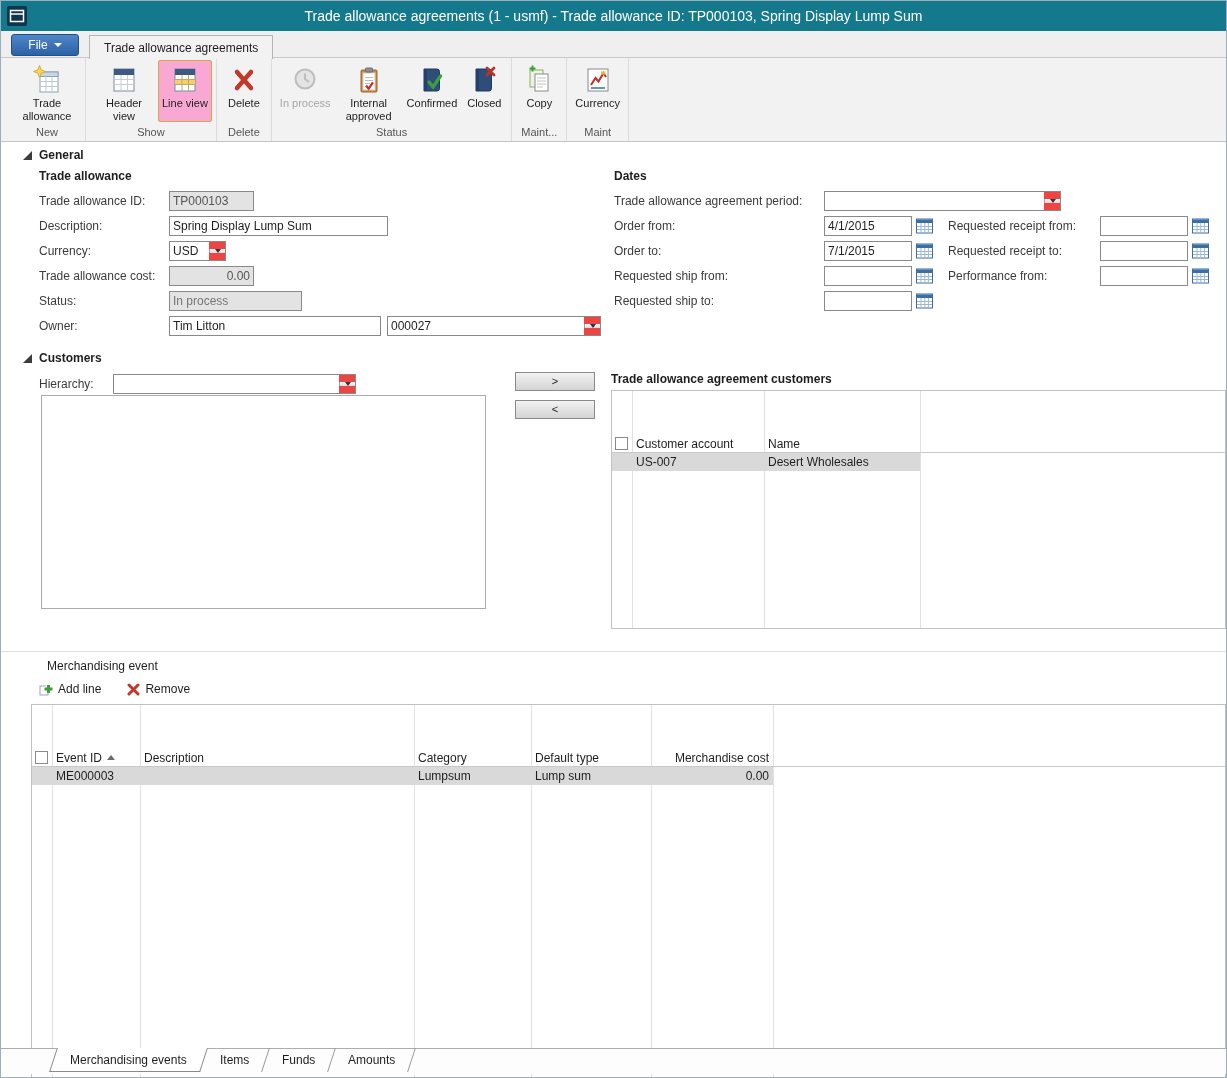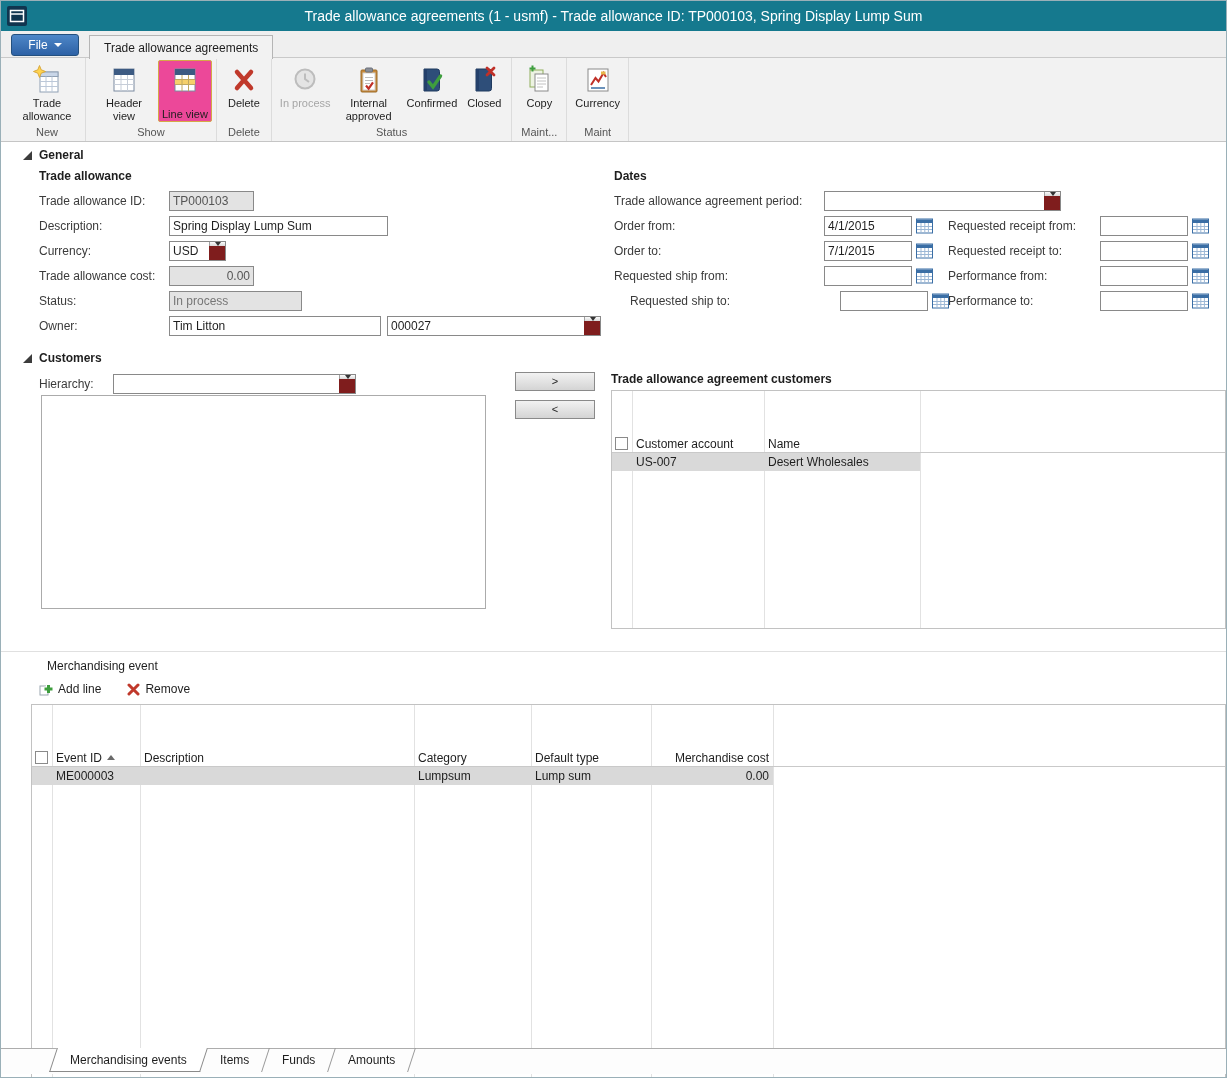--- a/index.html
+++ b/index.html
@@ -17,33 +17,33 @@
   .file-btn { position:absolute; left:10px; top:3px; width:68px; height:22px; background:linear-gradient(#4e87c8,#2d61a5); border:1px solid #24507f; border-radius:3px; color:#fff; display:flex; align-items:center; justify-content:center; gap:6px; cursor:default; }
   .file-caret { width:0; height:0; border-left:4px solid transparent; border-right:4px solid transparent; border-top:4px solid #fff; }
   .ribbon-tab { position:absolute; left:88px; top:4px; height:24px; padding:0 14px; background:#f2f2f2; border:1px solid #b5b5b5; border-bottom:none; display:flex; align-items:center; z-index:3; }
 
   
   .ribbon { position:absolute; top:56px; left:0; right:0; height:85px; background:#f2f2f2; border-top:1px solid #c9c9c9; border-bottom:1px solid #c5c5c5; display:flex; align-items:stretch; padding-left:8px; z-index:1; }
   .rgroup { display:flex; flex-direction:column; border-right:1px solid #dcdcdc; padding:2px 4px 0; }
   .rg-buttons { flex:1; display:flex; align-items:flex-start; }
   .rbtn { min-width:46px; max-width:68px; height:62px; display:flex; flex-direction:column; align-items:center; padding:3px 3px 0; border:1px solid transparent; border-radius:2px; font-size:11px; text-align:center; line-height:1.15; cursor:default; }
   .rbtn .ricon { width:32px; height:32px; margin-bottom:1px; flex:0 0 auto; }
-  .rbtn.active { background:#ec4899; border-color:#D5A847;justify-content:space-between; }
+  .rbtn.active { background:#f9a8d4; border-color:#D5A847; }
   .rbtn.disabled { color:#a6a6a6; }
   .rg-label { text-align:center; font-size:11px; color:#555; padding:1px 2px 3px; }
 
   
   .sec-hdr { position:absolute; display:flex; align-items:center; gap:7px; font-weight:bold; }
   .grp-title { position:absolute; font-weight:bold; }
   .lbl { color:#3b3b3b; }
   .frow { display:flex; align-items:center; height:25px; }
   .fld { height:20px; border:1px solid #898989; background:#fff; padding:0 3px; font-family:inherit; font-size:12px; color:#1e1e1e; outline:none; }
   .fld.ro { background:#E3E3E3; color:#555; }
   .fld.num { text-align:right; }
-  .combo { display:flex; align-items:flex-start; height:20px; border:1px solid #898989; background:#7f1d1d; }
+  .combo { display:flex; align-items:center; height:20px; border:1px solid #898989; background:#ef4444; }
   .combo .fld { border:none; height:18px; flex:1; min-width:0; }
   .combo-btn { width:16px; background:linear-gradient(#fbfbfb,#d9d9d9); border-left:1px solid #a0a0a0; display:flex; align-items:center; justify-content:center; cursor:default; }
   .caret { width:0; height:0; border-left:3.5px solid transparent; border-right:3.5px solid transparent; border-top:4px solid #333; }
   .cal-btn { width:20px; height:19px; margin-left:2px; display:flex; align-items:center; justify-content:center; background:none; border:none; cursor:default; }
 
   
   .listbox { position:absolute; background:#fff; border:1px solid #ababab; }
   .xfer-btn { position:absolute; width:80px; height:19px; background:linear-gradient(#f2f2f2,#d4d4d4); border:1px solid #8a8a8a; font-size:11px; text-align:center; line-height:17px; cursor:default; }
 
   
@@ -303,21 +303,21 @@
       <input class="fld" style="width: 88px;" value="">
       <span class="cal-btn">
           <svg width="17" height="16" viewBox="0 0 17 16">
             <rect x="0.5" y="1" width="16" height="14" fill="#fff" stroke="#3A6EA5"></rect>
             <rect x="1" y="1.5" width="15" height="3.5" fill="#3A6EA5"></rect>
             <path d="M1 8.5 h15 M1 11.5 h15 M5 5 v10 M8.8 5 v10 M12.4 5 v10" stroke="#9DB8D6" fill="none"></path>
           </svg>
         </span>
     </div>
     <div class="frow">
-      <span class="lbl" style="width:210px;margin-left:16px;">Requested ship to:</span>
+      <span class="lbl" style="width:210px;">Requested ship to:</span>
       <input class="fld" style="width: 88px;" value="">
       <span class="cal-btn">
           <svg width="17" height="16" viewBox="0 0 17 16">
             <rect x="0.5" y="1" width="16" height="14" fill="#fff" stroke="#3A6EA5"></rect>
             <rect x="1" y="1.5" width="15" height="3.5" fill="#3A6EA5"></rect>
             <path d="M1 8.5 h15 M1 11.5 h15 M5 5 v10 M8.8 5 v10 M12.4 5 v10" stroke="#9DB8D6" fill="none"></path>
           </svg>
         </span>
     </div>
   </div>
@@ -340,31 +340,20 @@
       <span class="cal-btn">
           <svg width="17" height="16" viewBox="0 0 17 16">
             <rect x="0.5" y="1" width="16" height="14" fill="#fff" stroke="#3A6EA5"></rect>
             <rect x="1" y="1.5" width="15" height="3.5" fill="#3A6EA5"></rect>
             <path d="M1 8.5 h15 M1 11.5 h15 M5 5 v10 M8.8 5 v10 M12.4 5 v10" stroke="#9DB8D6" fill="none"></path>
           </svg>
         </span>
     </div>
     <div class="frow">
       <span class="lbl" style="width:152px;">Performance from:</span>
-      <input class="fld" style="width: 88px;" value="">
-      <span class="cal-btn">
-          <svg width="17" height="16" viewBox="0 0 17 16">
-            <rect x="0.5" y="1" width="16" height="14" fill="#fff" stroke="#3A6EA5"></rect>
-            <rect x="1" y="1.5" width="15" height="3.5" fill="#3A6EA5"></rect>
-            <path d="M1 8.5 h15 M1 11.5 h15 M5 5 v10 M8.8 5 v10 M12.4 5 v10" stroke="#9DB8D6" fill="none"></path>
-          </svg>
-        </span>
-    </div>
-    <div class="frow">
-      <span class="lbl" style="width:152px;">Performance to:</span>
       <input class="fld" style="width: 88px;" value="">
       <span class="cal-btn">
           <svg width="17" height="16" viewBox="0 0 17 16">
             <rect x="0.5" y="1" width="16" height="14" fill="#fff" stroke="#3A6EA5"></rect>
             <rect x="1" y="1.5" width="15" height="3.5" fill="#3A6EA5"></rect>
             <path d="M1 8.5 h15 M1 11.5 h15 M5 5 v10 M8.8 5 v10 M12.4 5 v10" stroke="#9DB8D6" fill="none"></path>
           </svg>
         </span>
     </div>
   </div>

